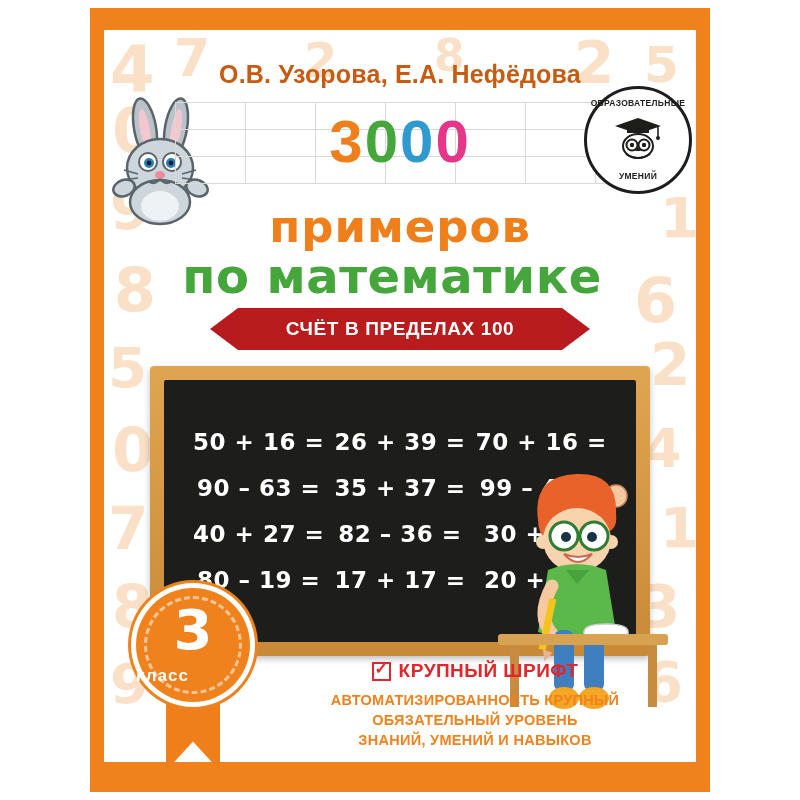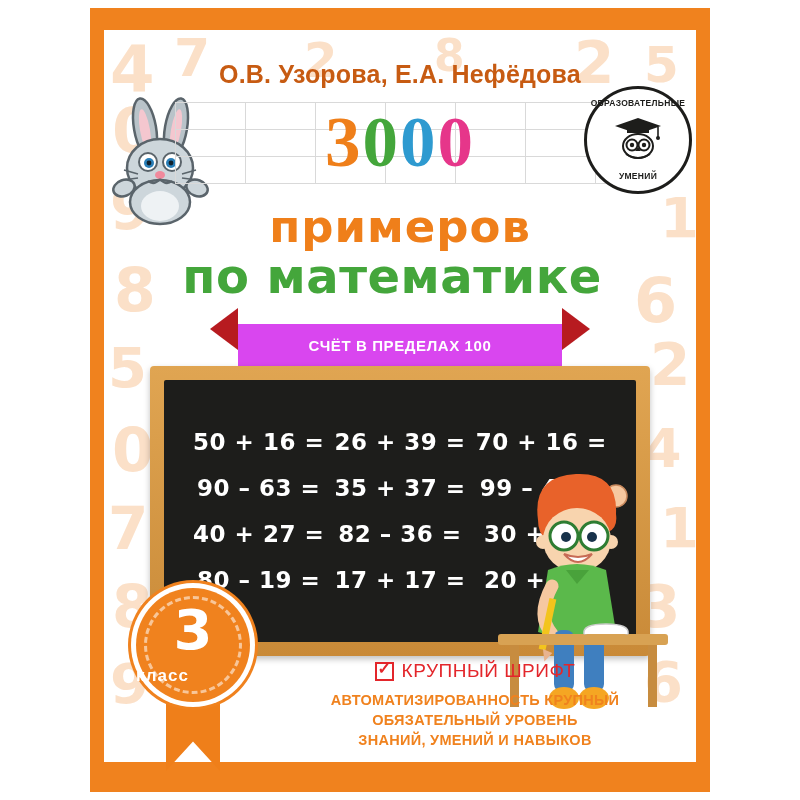--- a/index.html
+++ b/index.html
@@ -106,23 +106,23 @@
   }
   .grid-lines .v {
     position: absolute;
     top: 0; bottom: 0;
     width: 1px;
     background: #d9d9d9;
   }
   .digits-3000 {
     position: relative;
     text-align: center;
-    font-family: Liberation Serif, serif;
-    font-weight: 700;
-    font-size: 71px;
+    font-family: Liberation Sans, sans-serif;
+    font-weight: 700;
+    font-size: 60px;
     line-height: 92px;
     letter-spacing: 2px;
   }
   .digits-3000 span { display: inline-block; }
   .d-orange { color: #ef7f1a; }
   .d-green  { color: #44a63b; }
   .d-blue   { color: #2e9ad0; }
   .d-pink   { color: #e6368a; }
 
   
@@ -156,29 +156,28 @@
     top: 300px;
     width: 380px;
     height: 42px;
   }
   .ribbon .body {
     position: absolute;
     left: 28px;
     right: 28px;
     top: 0;
     height: 42px;
-    background: #d946ef;
+    background: #b91c1c;
     display: flex;
     align-items: center;
     justify-content: center;
     color: #ffffff;
-    font-size: 15px;
+    font-size: 19px;
     font-weight: 700;
     letter-spacing: .6px;
-    margin-top: 16px;
   }
   .ribbon .tail {
     position: absolute;
     top: 0;
     width: 0; height: 0;
     border-top: 21px solid transparent;
     border-bottom: 21px solid transparent;
   }
   .ribbon .tail.left  { left: 0;  border-right: 28px solid #b71b20; }
   .ribbon .tail.right { right: 0; border-left: 28px solid #b71b20; }
@@ -306,21 +305,21 @@
     top: -5px;
     text-align: center;
     font-size: 16px;
     color: #e3262b;
     font-weight: 700;
     line-height: 19px;
   }
   .big-font-text {
     color: #e3262b;
     font-size: 19px;
-    font-weight: 400;
+    font-weight: 700;
     letter-spacing: .5px;
   }
   .skills-line {
     color: #f0821e;
     font-size: 14.5px;
     font-weight: 700;
     letter-spacing: .3px;
     line-height: 20px;
   }
 

